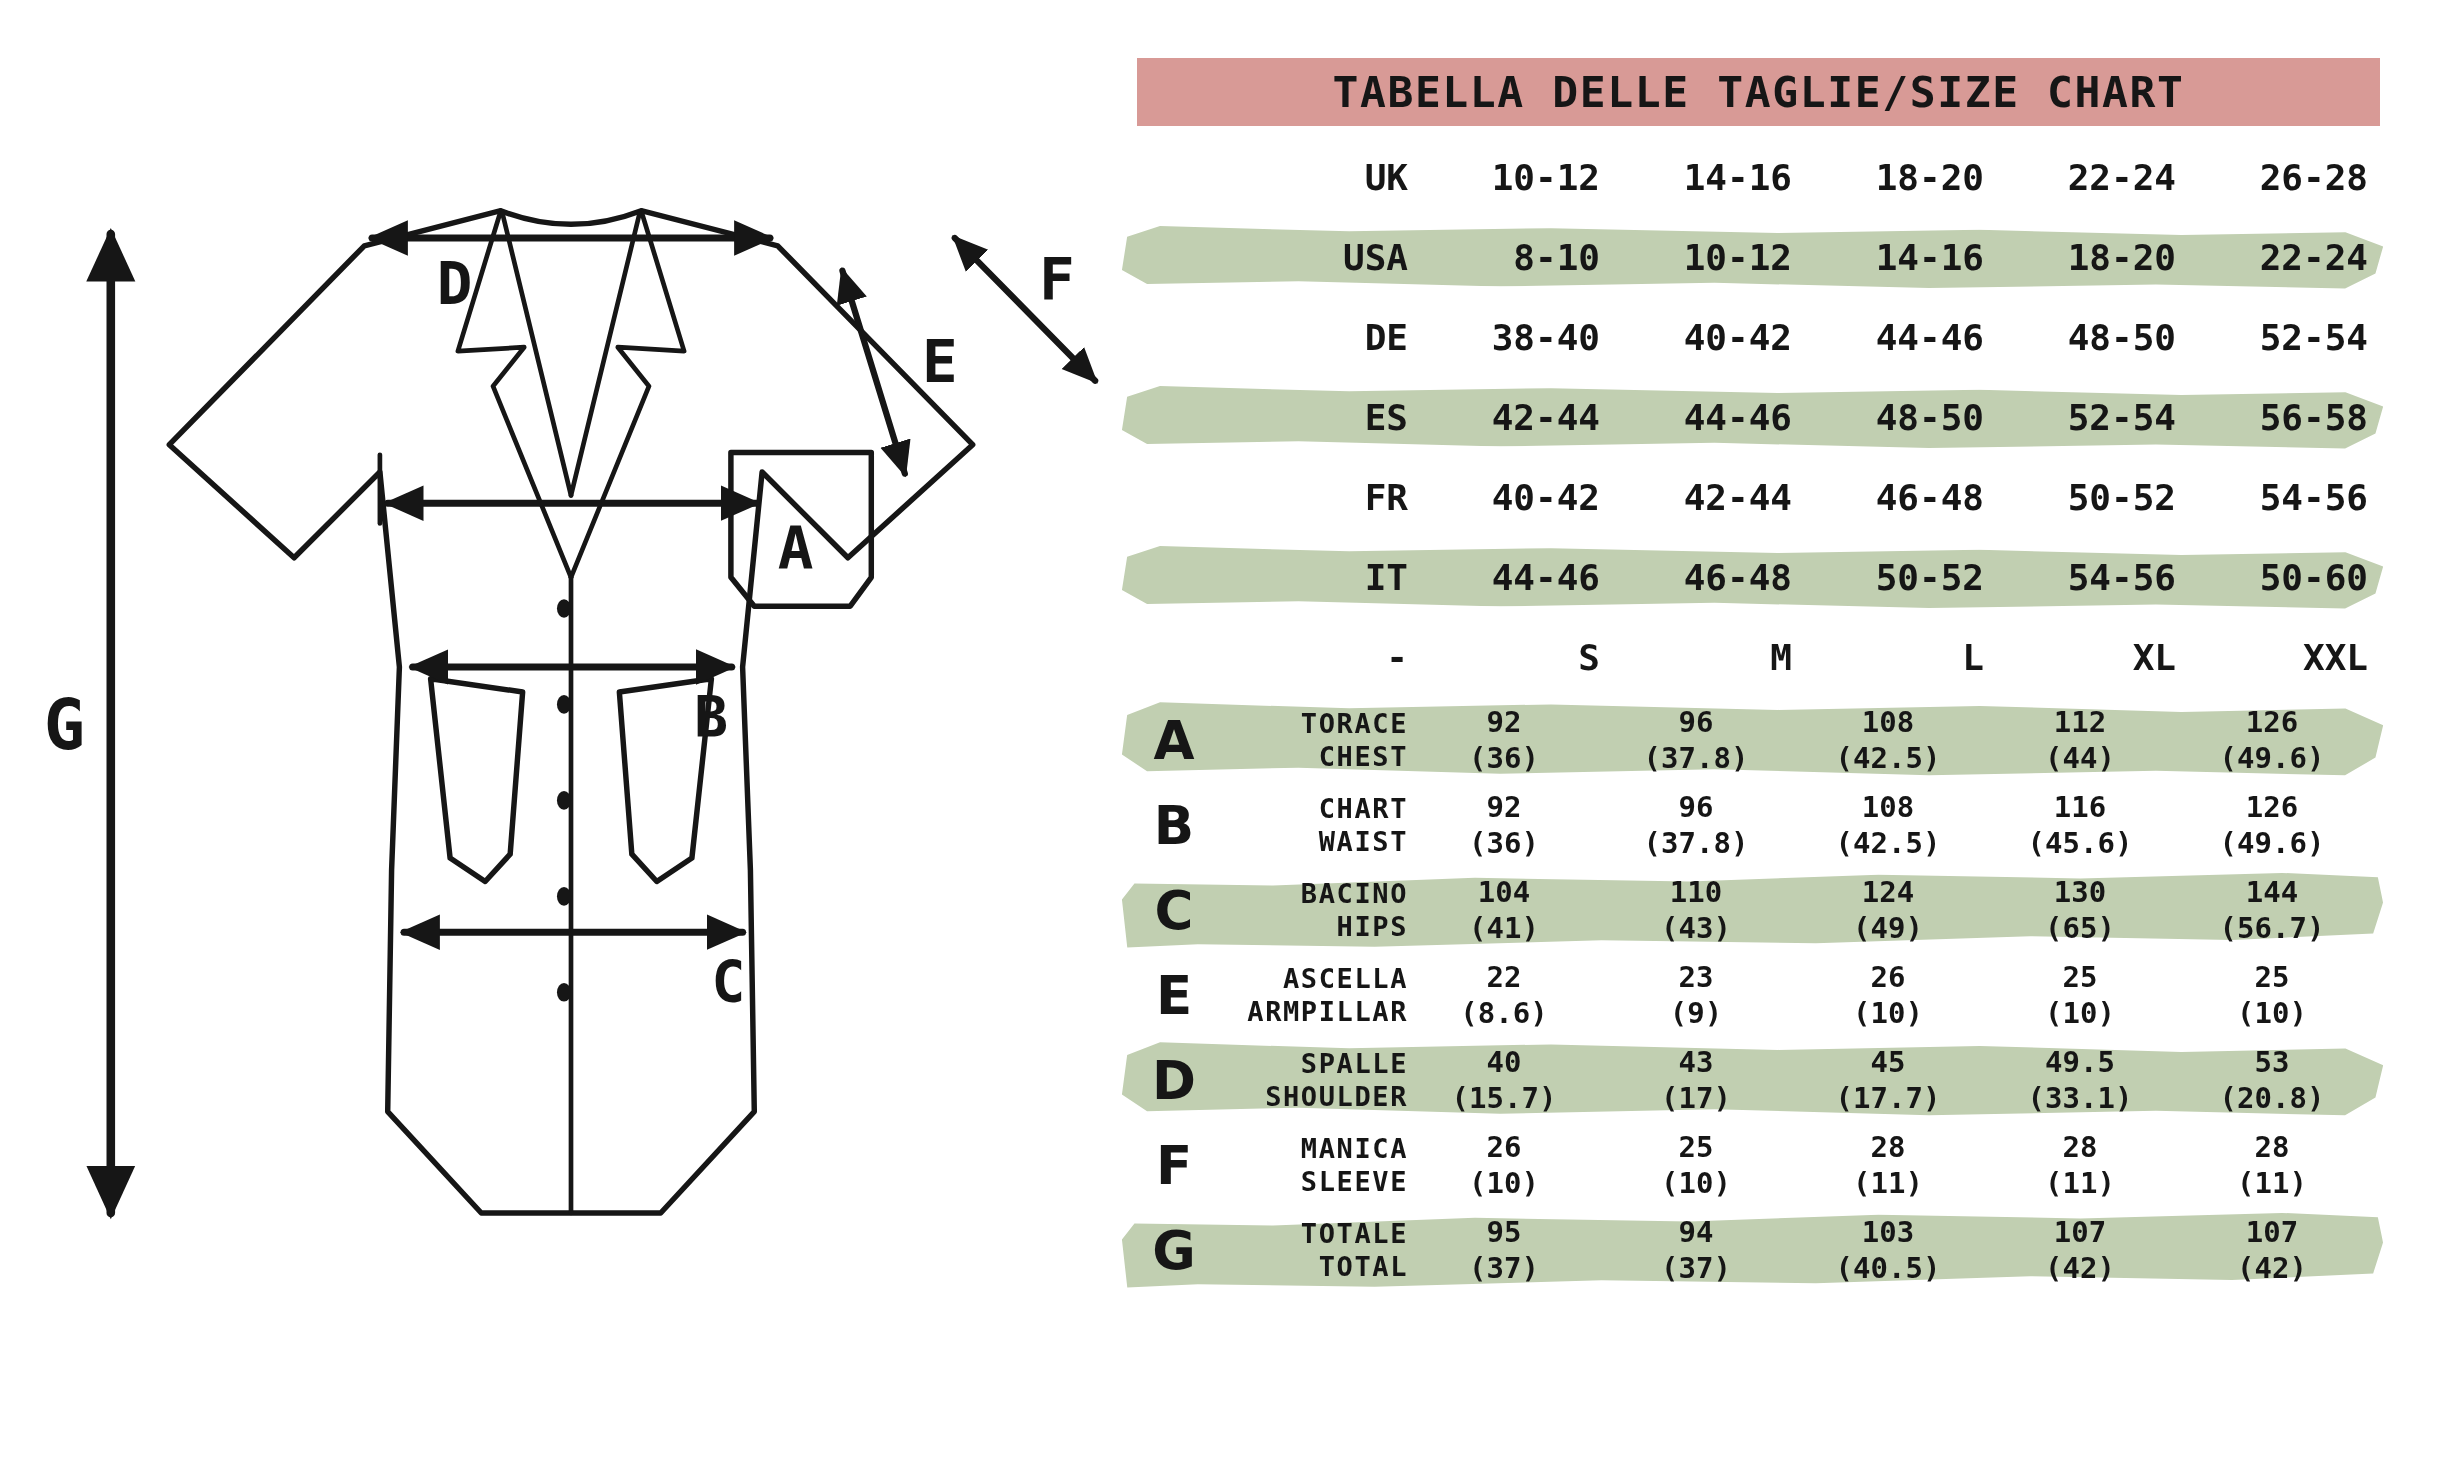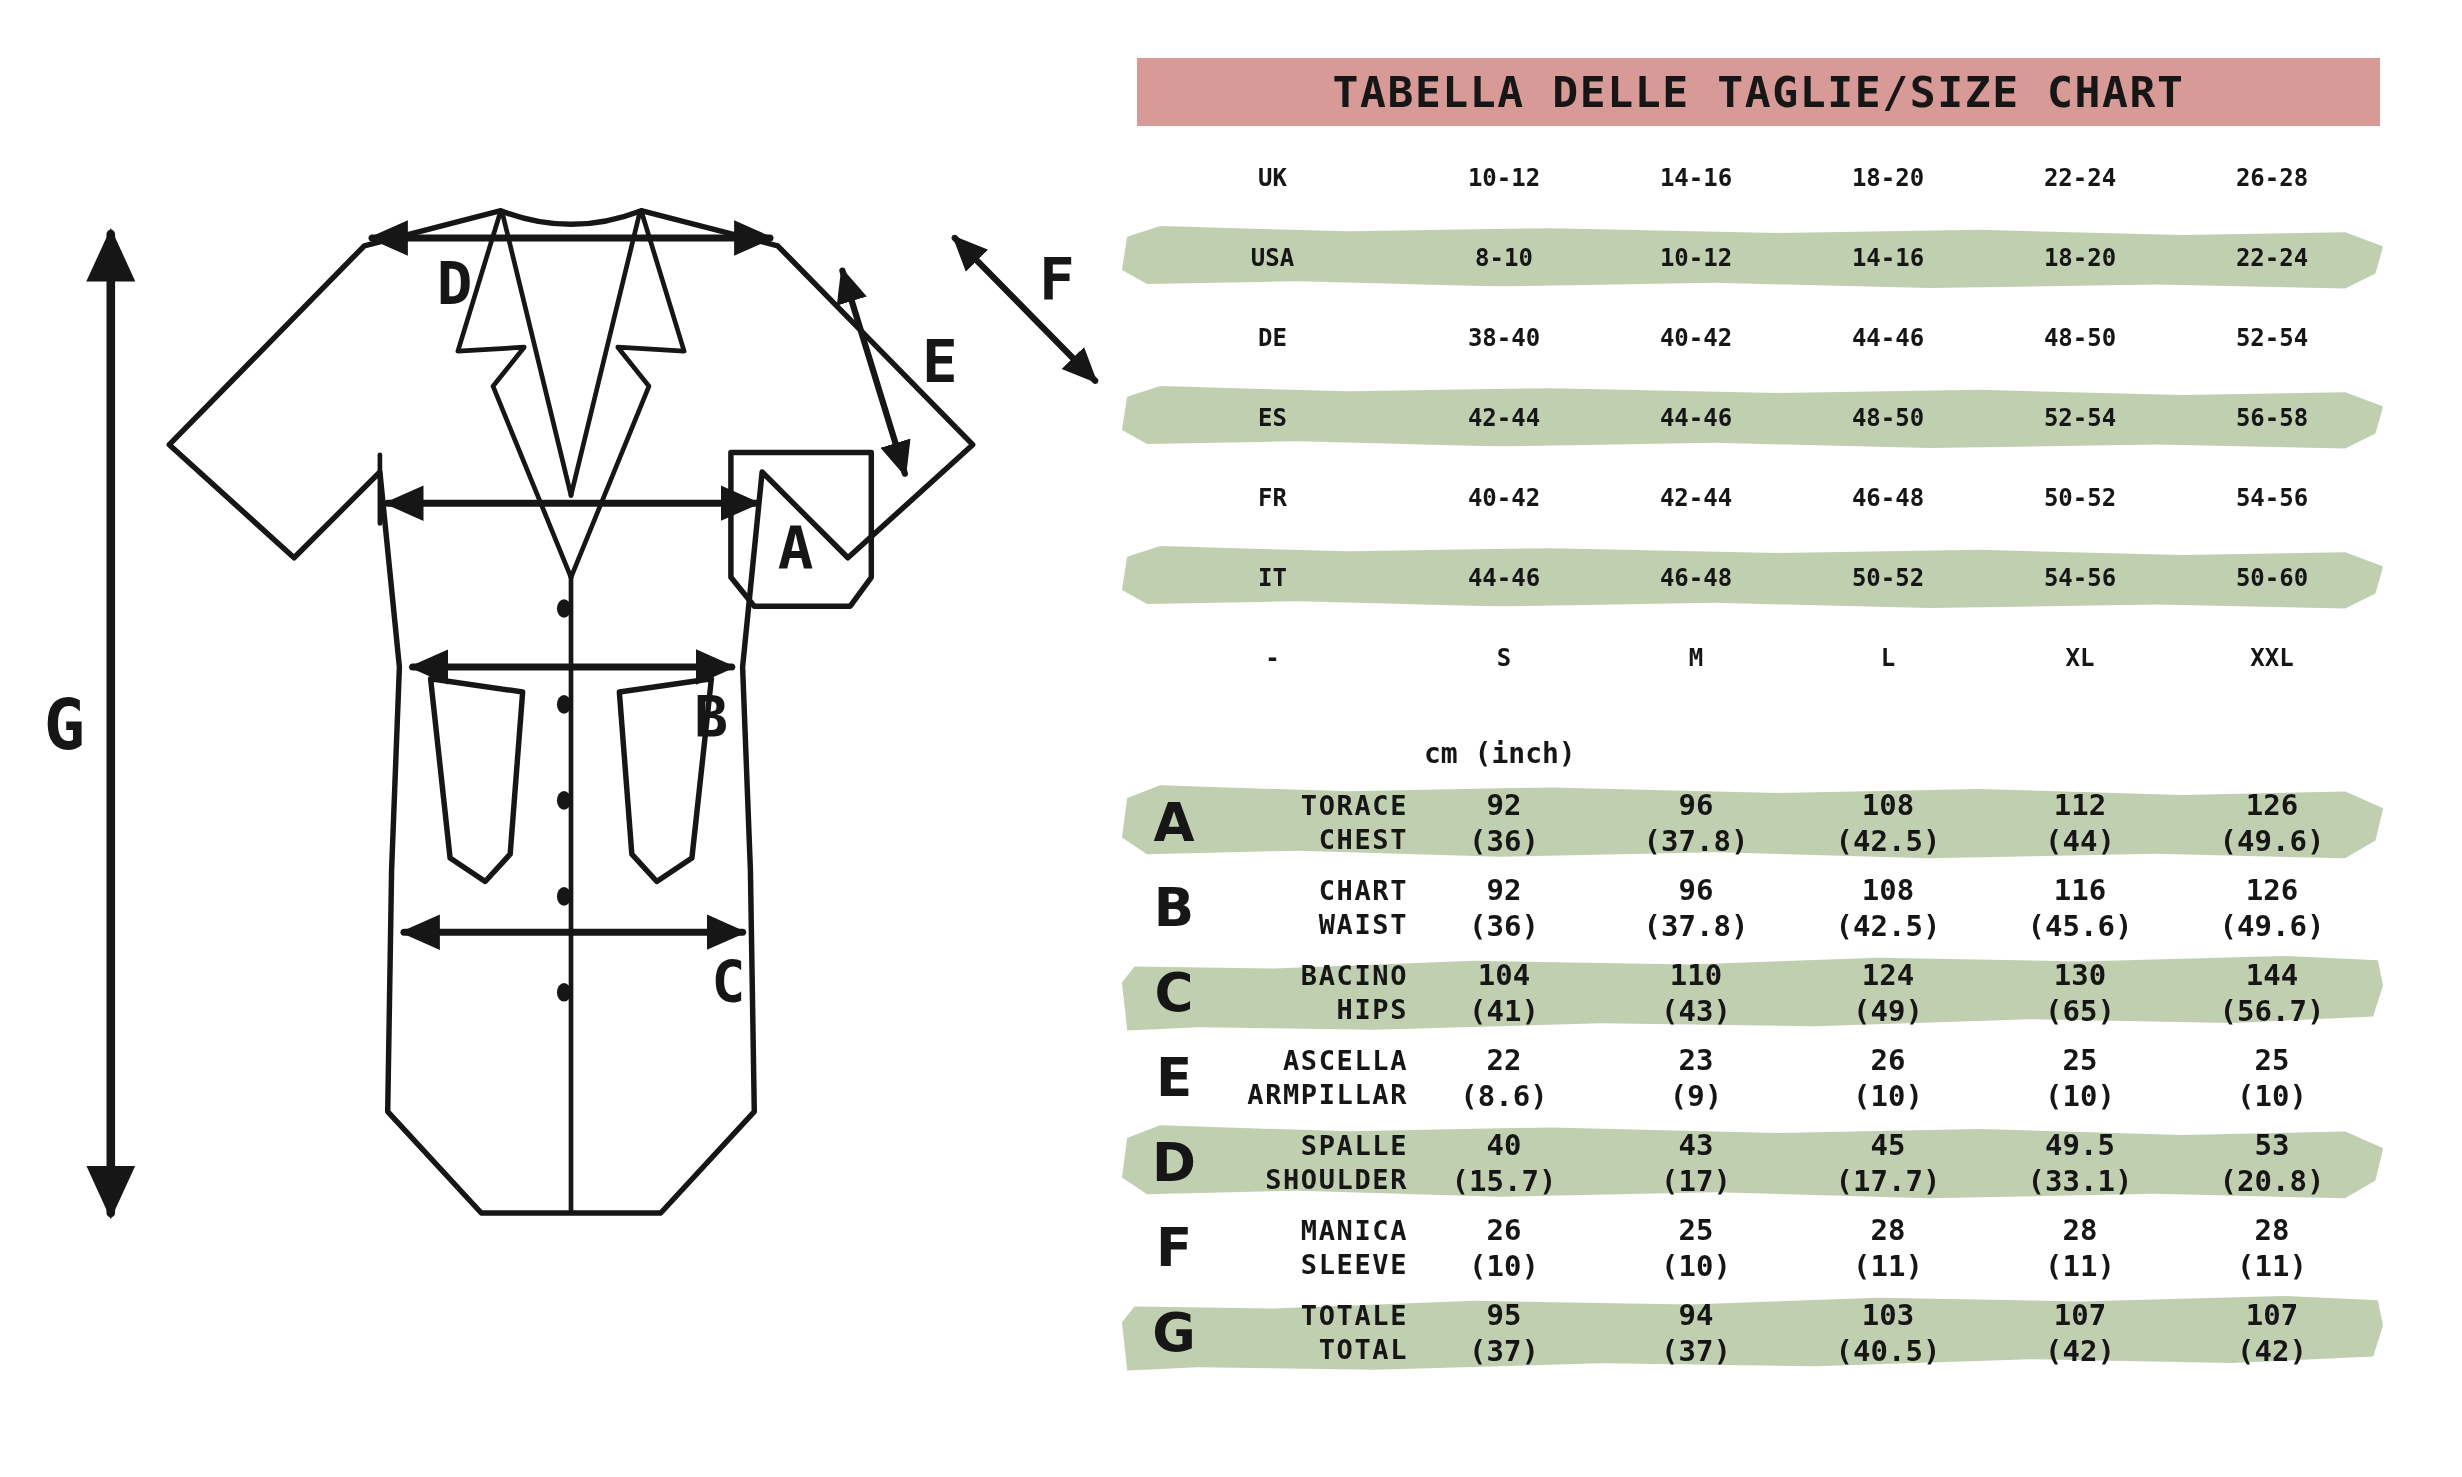--- a/index.html
+++ b/index.html
@@ -17,21 +17,21 @@
 
   .band{position:absolute;left:-14.8px;right:-3.3px;top:9.8px;bottom:9.8px;background:var(--green);z-index:0;}
   .band.v1{clip-path:polygon(0% 30%,1% 8%,12% 12%,28% 3%,45% 10%,60% 2%,76% 9%,92% 3%,99.6% 10%,100% 45%,99.2% 88%,88% 96%,72% 89%,55% 97%,38% 91%,20% 98%,6% 93%,0.4% 97%);transform:rotate(-0.35deg);}
   .band.v2{clip-path:polygon(0.4% 20%,3% 2%,18% 9%,34% 2%,52% 8%,68% 1%,84% 8%,97% 2%,100% 25%,99.4% 70%,97% 95%,82% 90%,64% 98%,47% 91%,30% 99%,14% 92%,2% 98%,0% 75%);transform:rotate(0.3deg);}
 
   .title-row{height:72px;margin-bottom:9.8px;}
   .title-row .band{top:1.6px;bottom:1.6px;left:0;right:0;background:var(--pink);}
   .title-text{position:relative;z-index:1;text-align:center;line-height:72px;font-size:43px;font-weight:bold;letter-spacing:1.6px;}
 
   .size-row{display:grid;grid-template-columns:271px repeat(5,192px);height:80px;align-items:center;}
-  .size-row .cell{font-size:24px;}
+  .size-row .cell{font-size:36px;text-align:right;}
 
   .units-row{margin-top:29.5px;height:53px;line-height:53px;}
   .units-text{display:inline-block;margin-left:287px;font-size:28px;font-weight:bold;}
 
   .m-row{display:grid;grid-template-columns:74px 197px repeat(5,192px);height:85px;align-items:center;}
   .m-row .band{top:6.6px;bottom:6.6px;}
   .m-letter{position:relative;z-index:1;font-family:"DejaVu Sans",sans-serif;font-size:53px;font-weight:bold;text-align:center;line-height:1;}
   .m-label{position:relative;z-index:1;text-align:right;font-size:27px;font-weight:bold;letter-spacing:1.6px;line-height:1.25;}
   .m-val div{line-height:1.25;font-size:29px;}
 
@@ -154,23 +154,20 @@
         <div class="t-row size-row">
           <div class="cell">-</div>
           <div class="cell">S</div>
           <div class="cell">M</div>
           <div class="cell">L</div>
           <div class="cell">XL</div>
           <div class="cell">XXL</div>
         </div>
       </div>
 
-    <div class="units-row">
-      <span class="units-text">cm (inch)</span>
-    </div>
 
     <div id="measure-rows">
         <div class="t-row m-row">
           <div class="band v2"></div>
           <div class="m-letter">A</div>
           <div class="m-label">
             <div>TORACE</div>
             <div>CHEST</div>
           </div>
           <div class="cell m-val">

